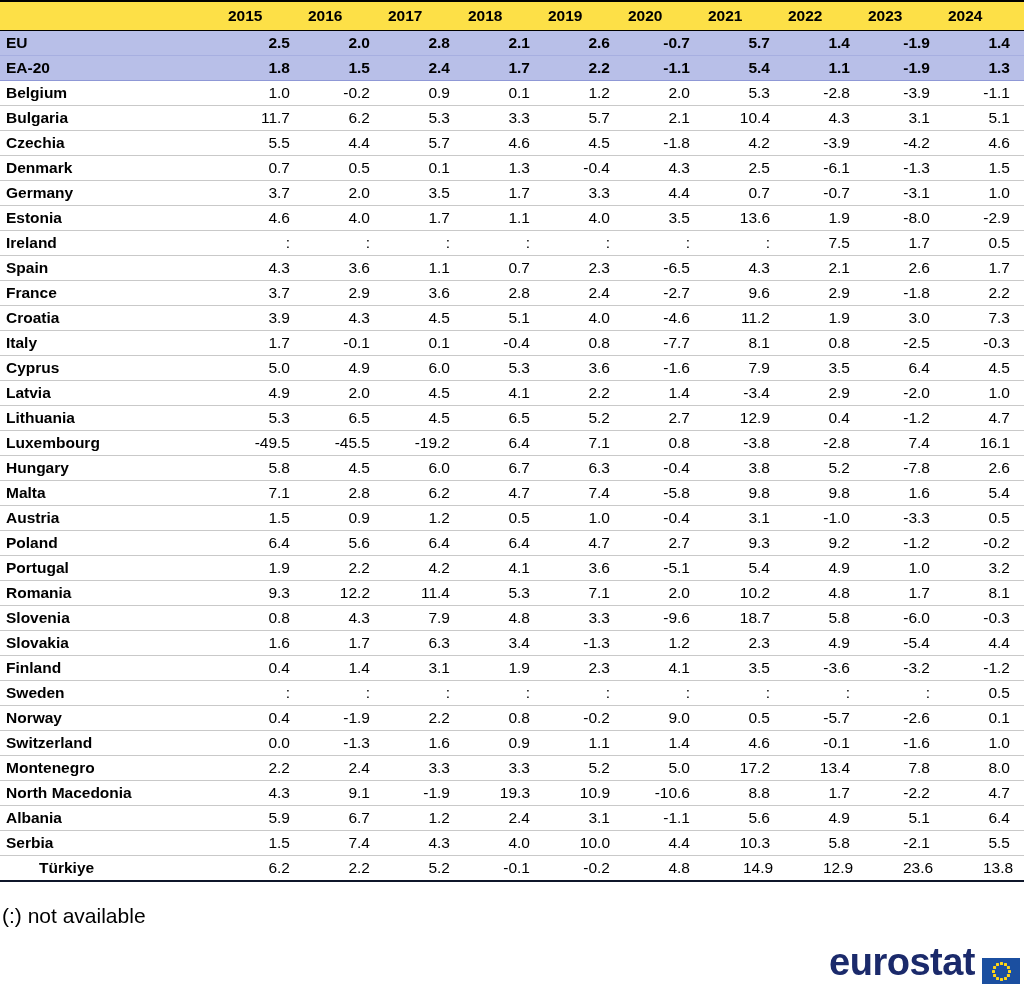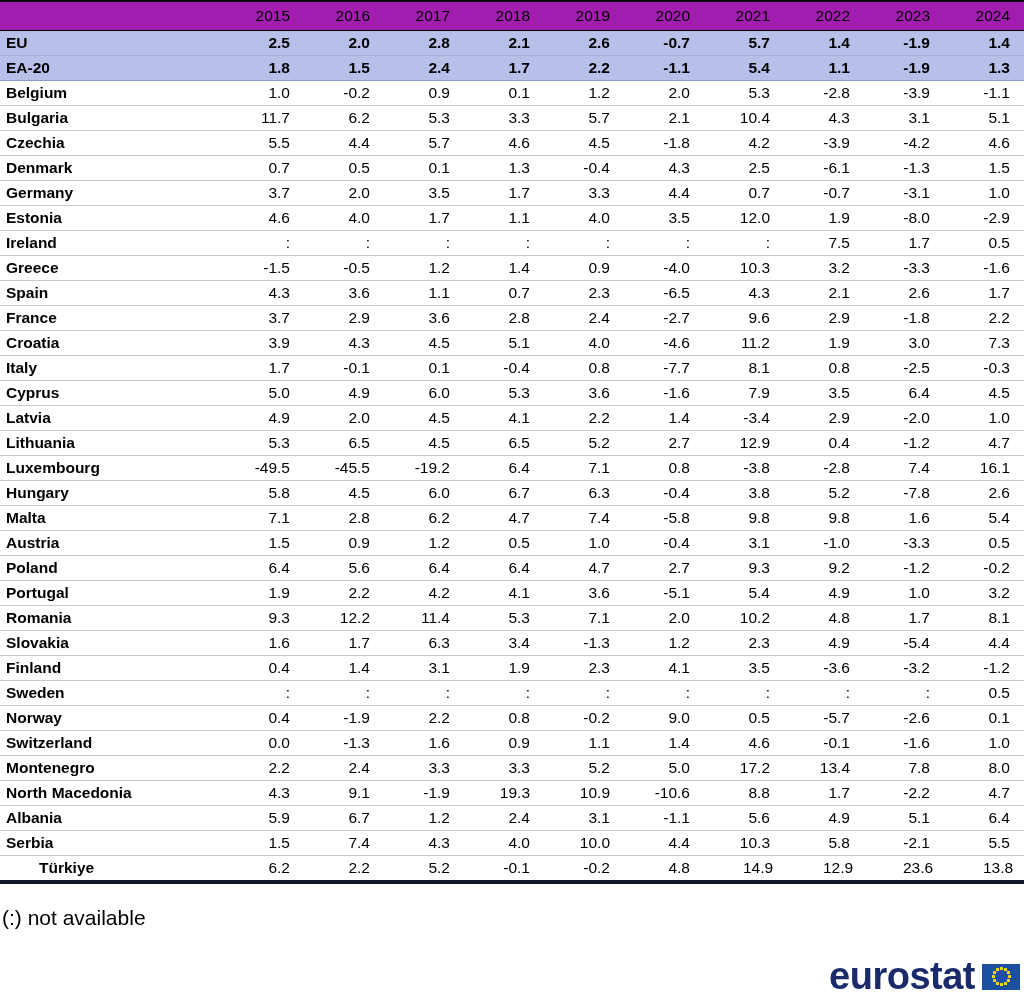--- a/index.html
+++ b/index.html
@@ -22,27 +22,27 @@
   table.data-table {
     border-collapse: collapse;
     width: 1024px;
     table-layout: fixed;
     font-size: 15.5px;
   }
   table.data-table col.label-col { width: 224px; }
   table.data-table col.year-col { width: 80px; }
 
   thead th {
-    font-weight: normal;
-    text-align: right;
+    font-weight: bold;
+    text-align: left;
     padding: 5px 14px 5px 4px;
     border-top: 2px solid #000000;
     border-bottom: 1.5px solid #000000;
     font-size: 15.5px;
-    background: #a21caf;
+    background: #fde047;
   }
   thead th.corner {
     border-top: 2px solid #000000;
     border-bottom: 1.5px solid #000000;
   }
   tbody td {
     padding: 3px 14px 3px 4px;
     text-align: right;
     border-bottom: 1px solid #c9c9c9;
     font-size: 15.5px;
@@ -58,36 +58,36 @@
     font-weight: bold;
     border-bottom: 1px solid #a7afe0;
   }
   tbody tr.agg.last-agg td {
     border-bottom: 1px solid #8f98d6;
   }
   tbody tr.group-start td {
     border-top: 1px solid #9a9a9a;
   }
   tbody tr.last-row td {
-    border-bottom: 4px solid #0f172a;
+    border-bottom: 2px solid #0f172a;
     padding-left: 39px;
   }
   .footnotes {
     padding: 22px 0 0 2px;
     font-size: 21px;
   }
   .footnote-line {
     margin: 0 0 14px 0;
   }
   .brand {
     position: absolute;
     right: 4px;
-    bottom: 6px;
+    bottom: 20px;
     display: flex;
-    align-items: center;
+    align-items: flex-end;
   }
   .brand-word {
     font-size: 38px;
     font-weight: bold;
     color: #1b2a6b;
     letter-spacing: -0.5px;
     font-family: "Liberation Sans", sans-serif;
   }
   .brand-flag {
     width: 38px;
@@ -246,50 +246,37 @@
           <td>1.0</td>
         </tr>
         <tr>
           <td class="rowlabel">Estonia</td>
           <td>4.6</td>
           <td>4.0</td>
           <td>1.7</td>
           <td>1.1</td>
           <td>4.0</td>
           <td>3.5</td>
-          <td>12.0</td>
+          <td>13.6</td>
           <td>1.9</td>
           <td>-8.0</td>
           <td>-2.9</td>
         </tr>
         <tr>
           <td class="rowlabel">Ireland</td>
           <td>:</td>
           <td>:</td>
           <td>:</td>
           <td>:</td>
           <td>:</td>
           <td>:</td>
           <td>:</td>
           <td>7.5</td>
           <td>1.7</td>
           <td>0.5</td>
-        </tr>
-        <tr>
-          <td class="rowlabel">Greece</td>
-          <td>-1.5</td>
-          <td>-0.5</td>
-          <td>1.2</td>
-          <td>1.4</td>
-          <td>0.9</td>
-          <td>-4.0</td>
-          <td>10.3</td>
-          <td>3.2</td>
-          <td>-3.3</td>
-          <td>-1.6</td>
         </tr>
         <tr>
           <td class="rowlabel">Spain</td>
           <td>4.3</td>
           <td>3.6</td>
           <td>1.1</td>
           <td>0.7</td>
           <td>2.3</td>
           <td>-6.5</td>
           <td>4.3</td>
@@ -458,20 +445,33 @@
           <td>9.3</td>
           <td>12.2</td>
           <td>11.4</td>
           <td>5.3</td>
           <td>7.1</td>
           <td>2.0</td>
           <td>10.2</td>
           <td>4.8</td>
           <td>1.7</td>
           <td>8.1</td>
+        </tr>
+        <tr>
+          <td class="rowlabel">Slovenia</td>
+          <td>0.8</td>
+          <td>4.3</td>
+          <td>7.9</td>
+          <td>4.8</td>
+          <td>3.3</td>
+          <td>-9.6</td>
+          <td>18.7</td>
+          <td>5.8</td>
+          <td>-6.0</td>
+          <td>-0.3</td>
         </tr>
         <tr>
           <td class="rowlabel">Slovakia</td>
           <td>1.6</td>
           <td>1.7</td>
           <td>6.3</td>
           <td>3.4</td>
           <td>-1.3</td>
           <td>1.2</td>
           <td>2.3</td>

